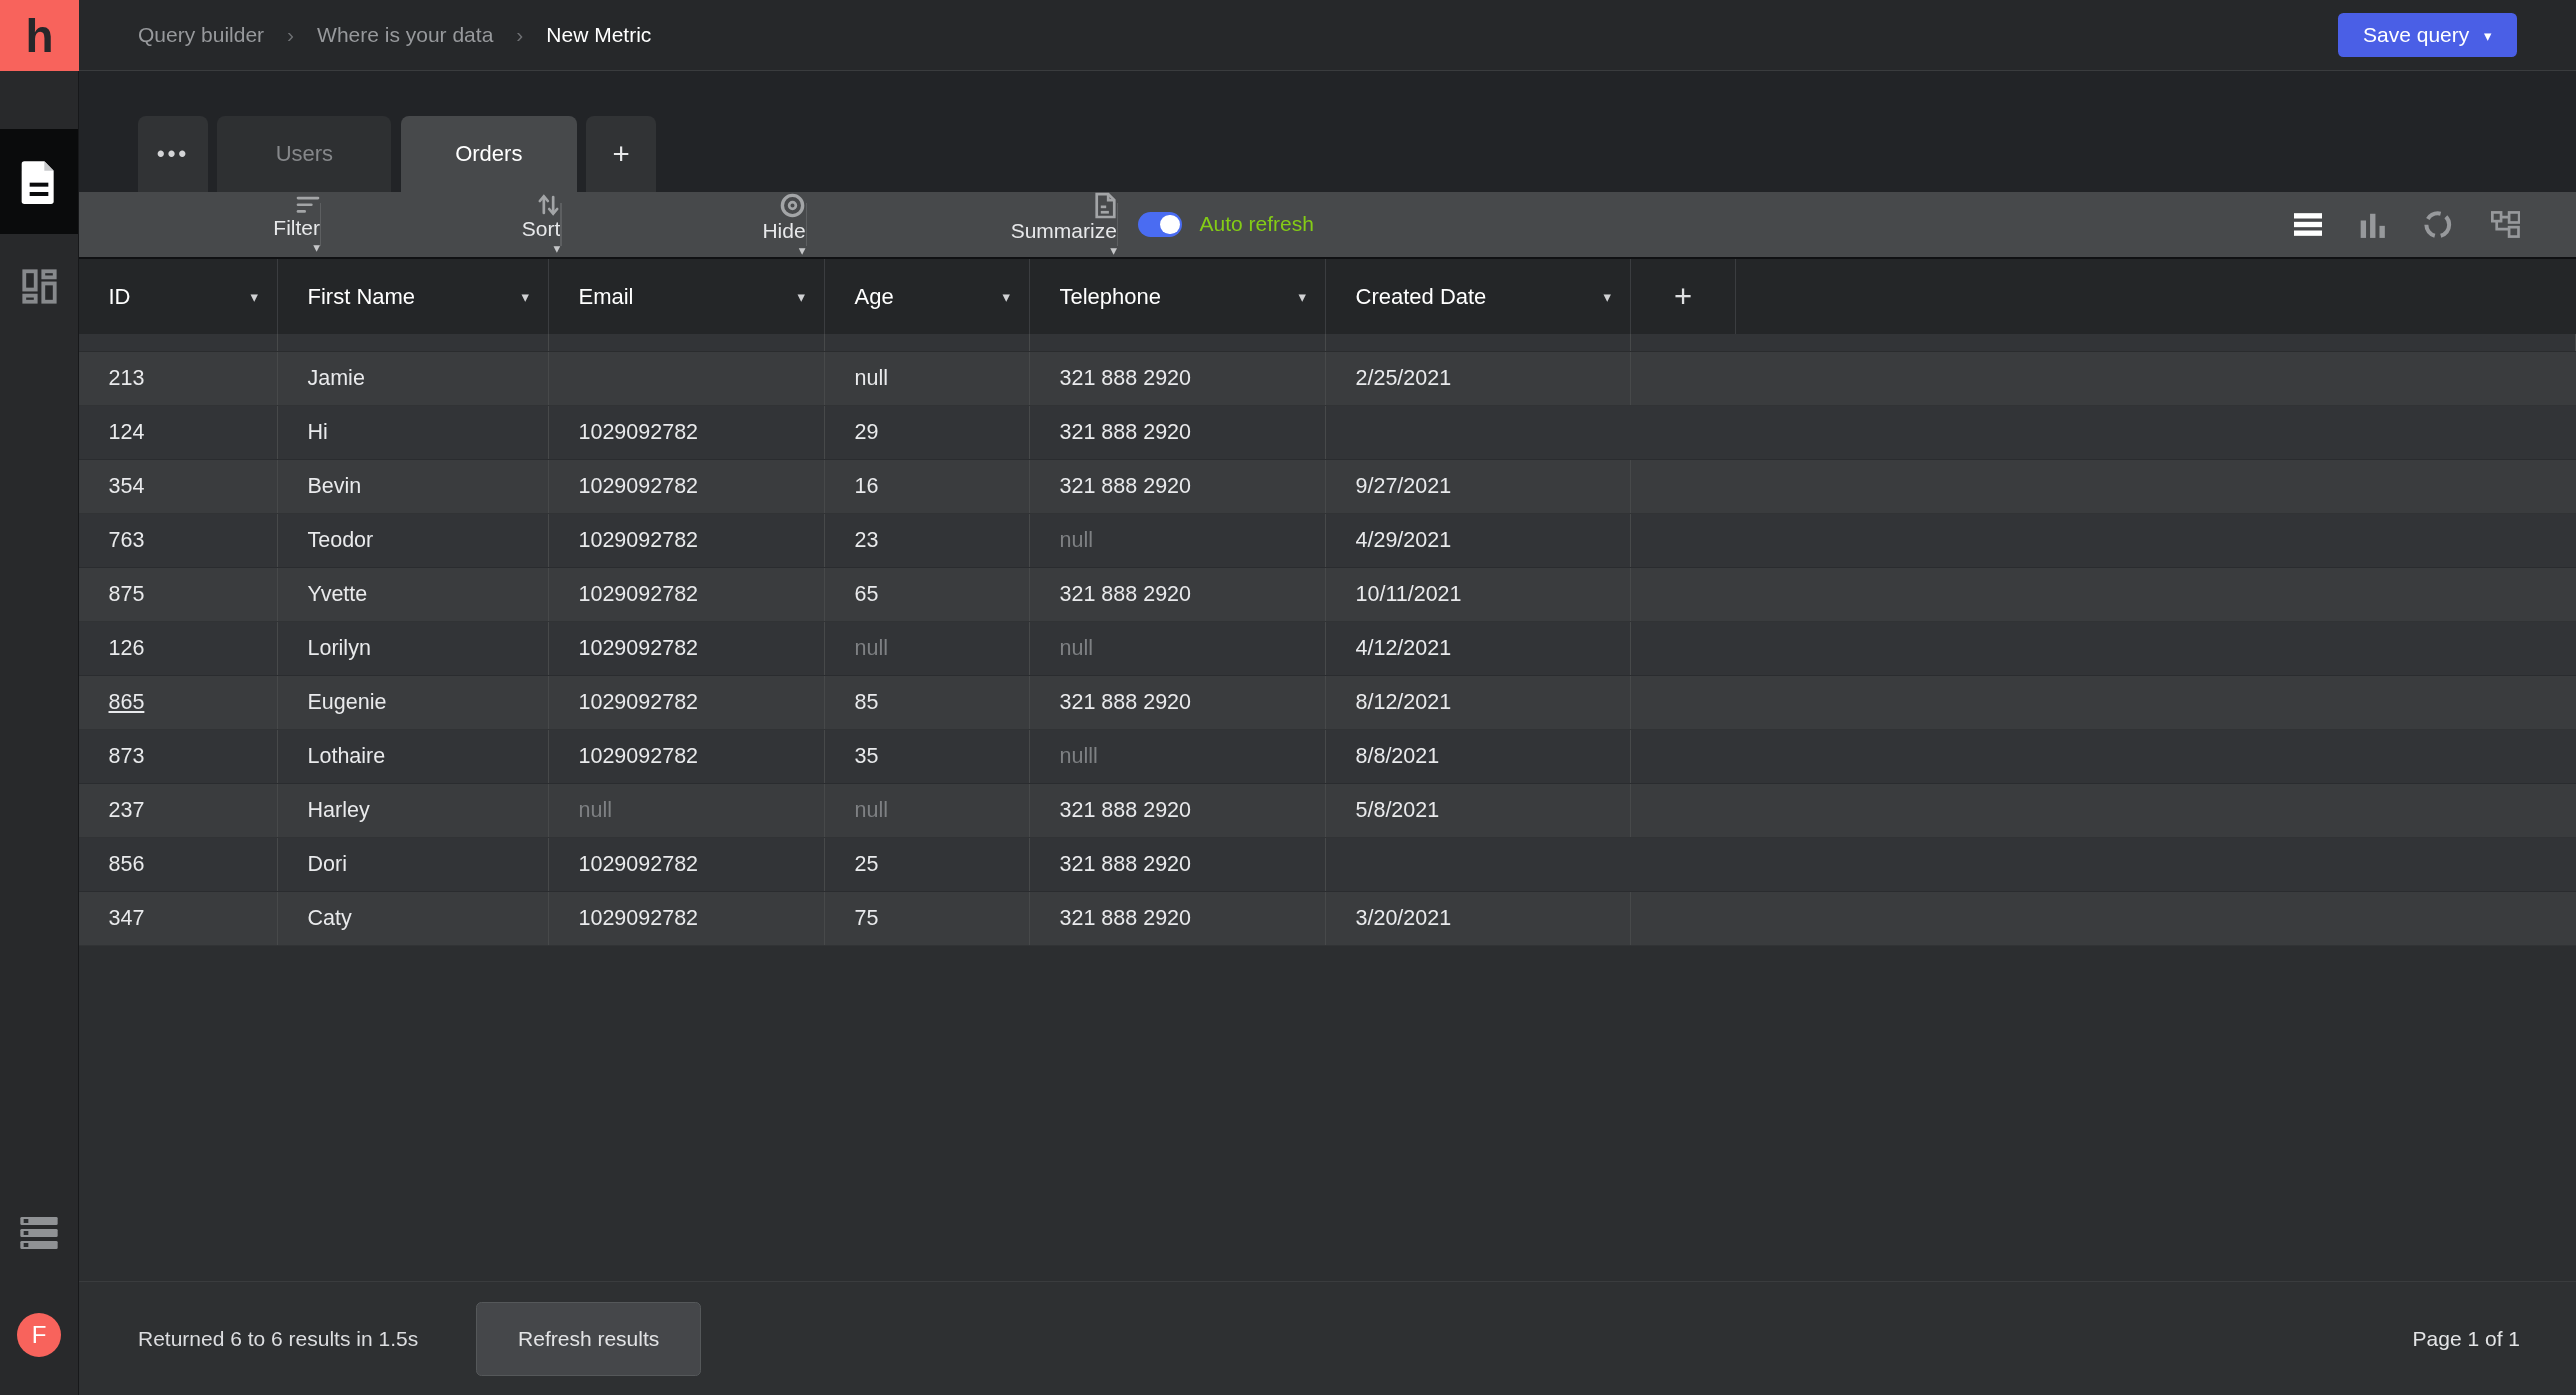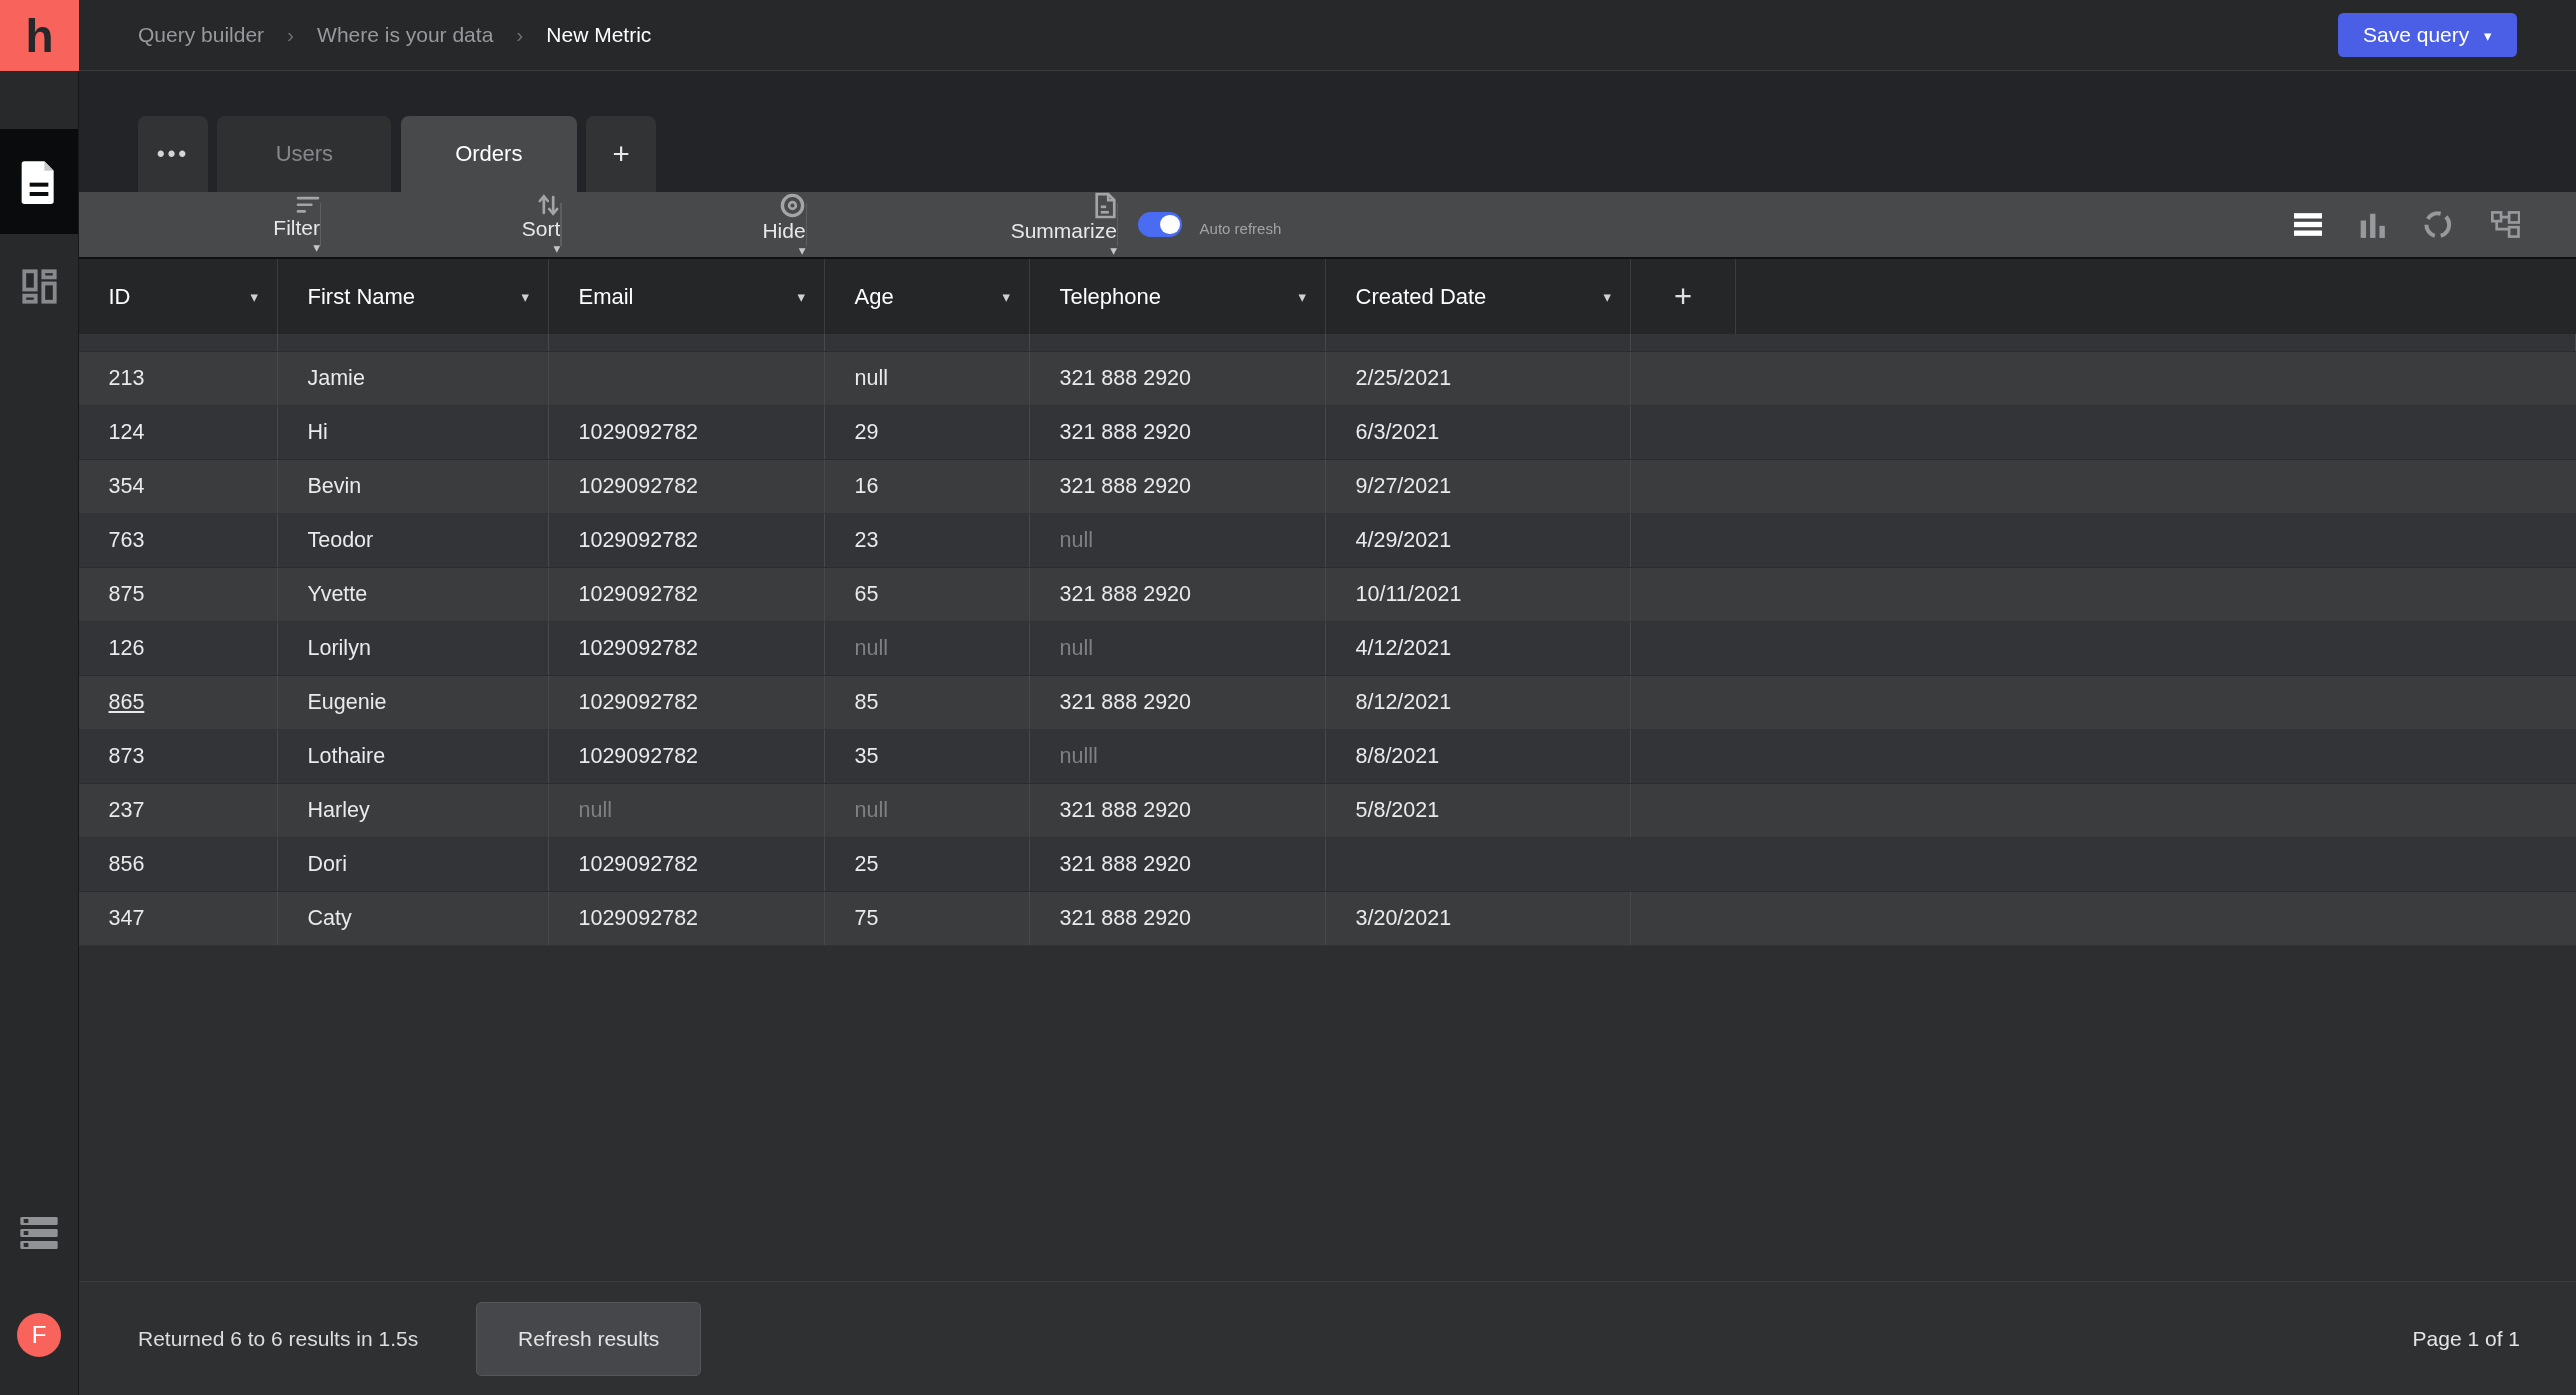--- a/index.html
+++ b/index.html
@@ -45,21 +45,21 @@
   .tab.active{width:176px;background:#47494b;color:#ffffff;}
   .tab.add{background:#313335;color:#e8e9ea;font-size:29.5px;font-weight:300;}
 
   
   .toolbar{height:65px;min-height:65px;background:#47494b;display:flex;align-items:center;}
   .tb-seg{display:flex;align-items:flex-end;justify-content:center;gap:0;color:#e7e8ea;
           font-size:21px;cursor:pointer;flex-direction:column;}
   .tb-seg .caret{color:#c6c7c9;font-size:13.4px;margin-left:2.7px;}
   .tb-div{width:1.3px;height:43px;background:#5d5f61;}
   .seg1{width:241px;} .seg2{width:239px;} .seg3{width:244px;} .seg4{width:310px;}
-  .autorefresh{display:flex;align-items:flex-end;gap:17.4px;margin-left:20px;color:#a3a3a3;font-size:15px;}
+  .autorefresh{display:flex;align-items:flex-start;gap:17.4px;margin-left:20px;color:#84cc16;font-size:21px;}
   .toggle{width:44px;height:25px;border-radius:12.7px;background:#4a6cf2;position:relative;cursor:pointer;}
   .toggle .knob{position:absolute;top:2.7px;right:2.7px;width:19.5px;height:19.5px;border-radius:50%;background:#fff;}
   .view-icons{margin-left:auto;display:flex;align-items:center;gap:38px;padding-right:56px;}
   .view-btn{display:flex;align-items:center;justify-content:center;cursor:pointer;}
 
   
   .grid{flex:1;display:flex;flex-direction:column;background:#2c2e30;min-height:0;}
   .grid-header{height:75px;min-height:75px;background:#242628;border-top:2.7px solid #101113;
                display:flex;box-sizing:content-box;}
   .h-cell{position:relative;display:flex;align-items:center;padding-left:29.5px;color:#ffffff;
@@ -300,21 +300,20 @@
             <div class="cell" style="width: 296px;">321 888 2920</div>
             <div class="cell" style="width: 305px;">2/25/2021</div>
             <div class="cell cell-fill"></div>
           </div>
           <div class="row dark">
             <div class="cell" style="width: 199px;">124</div>
             <div class="cell" style="width: 271px;">Hi</div>
             <div class="cell" style="width: 276px;">1029092782</div>
             <div class="cell" style="width: 205px;">29</div>
             <div class="cell" style="width: 296px;">321 888 2920</div>
-            <div class="cell" style="width: 305px;">6/3/2021</div>
             <div class="cell cell-fill"></div>
           </div>
           <div class="row light">
             <div class="cell" style="width: 199px;">354</div>
             <div class="cell" style="width: 271px;">Bevin</div>
             <div class="cell" style="width: 276px;">1029092782</div>
             <div class="cell" style="width: 205px;">16</div>
             <div class="cell" style="width: 296px;">321 888 2920</div>
             <div class="cell" style="width: 305px;">9/27/2021</div>
             <div class="cell cell-fill"></div>

